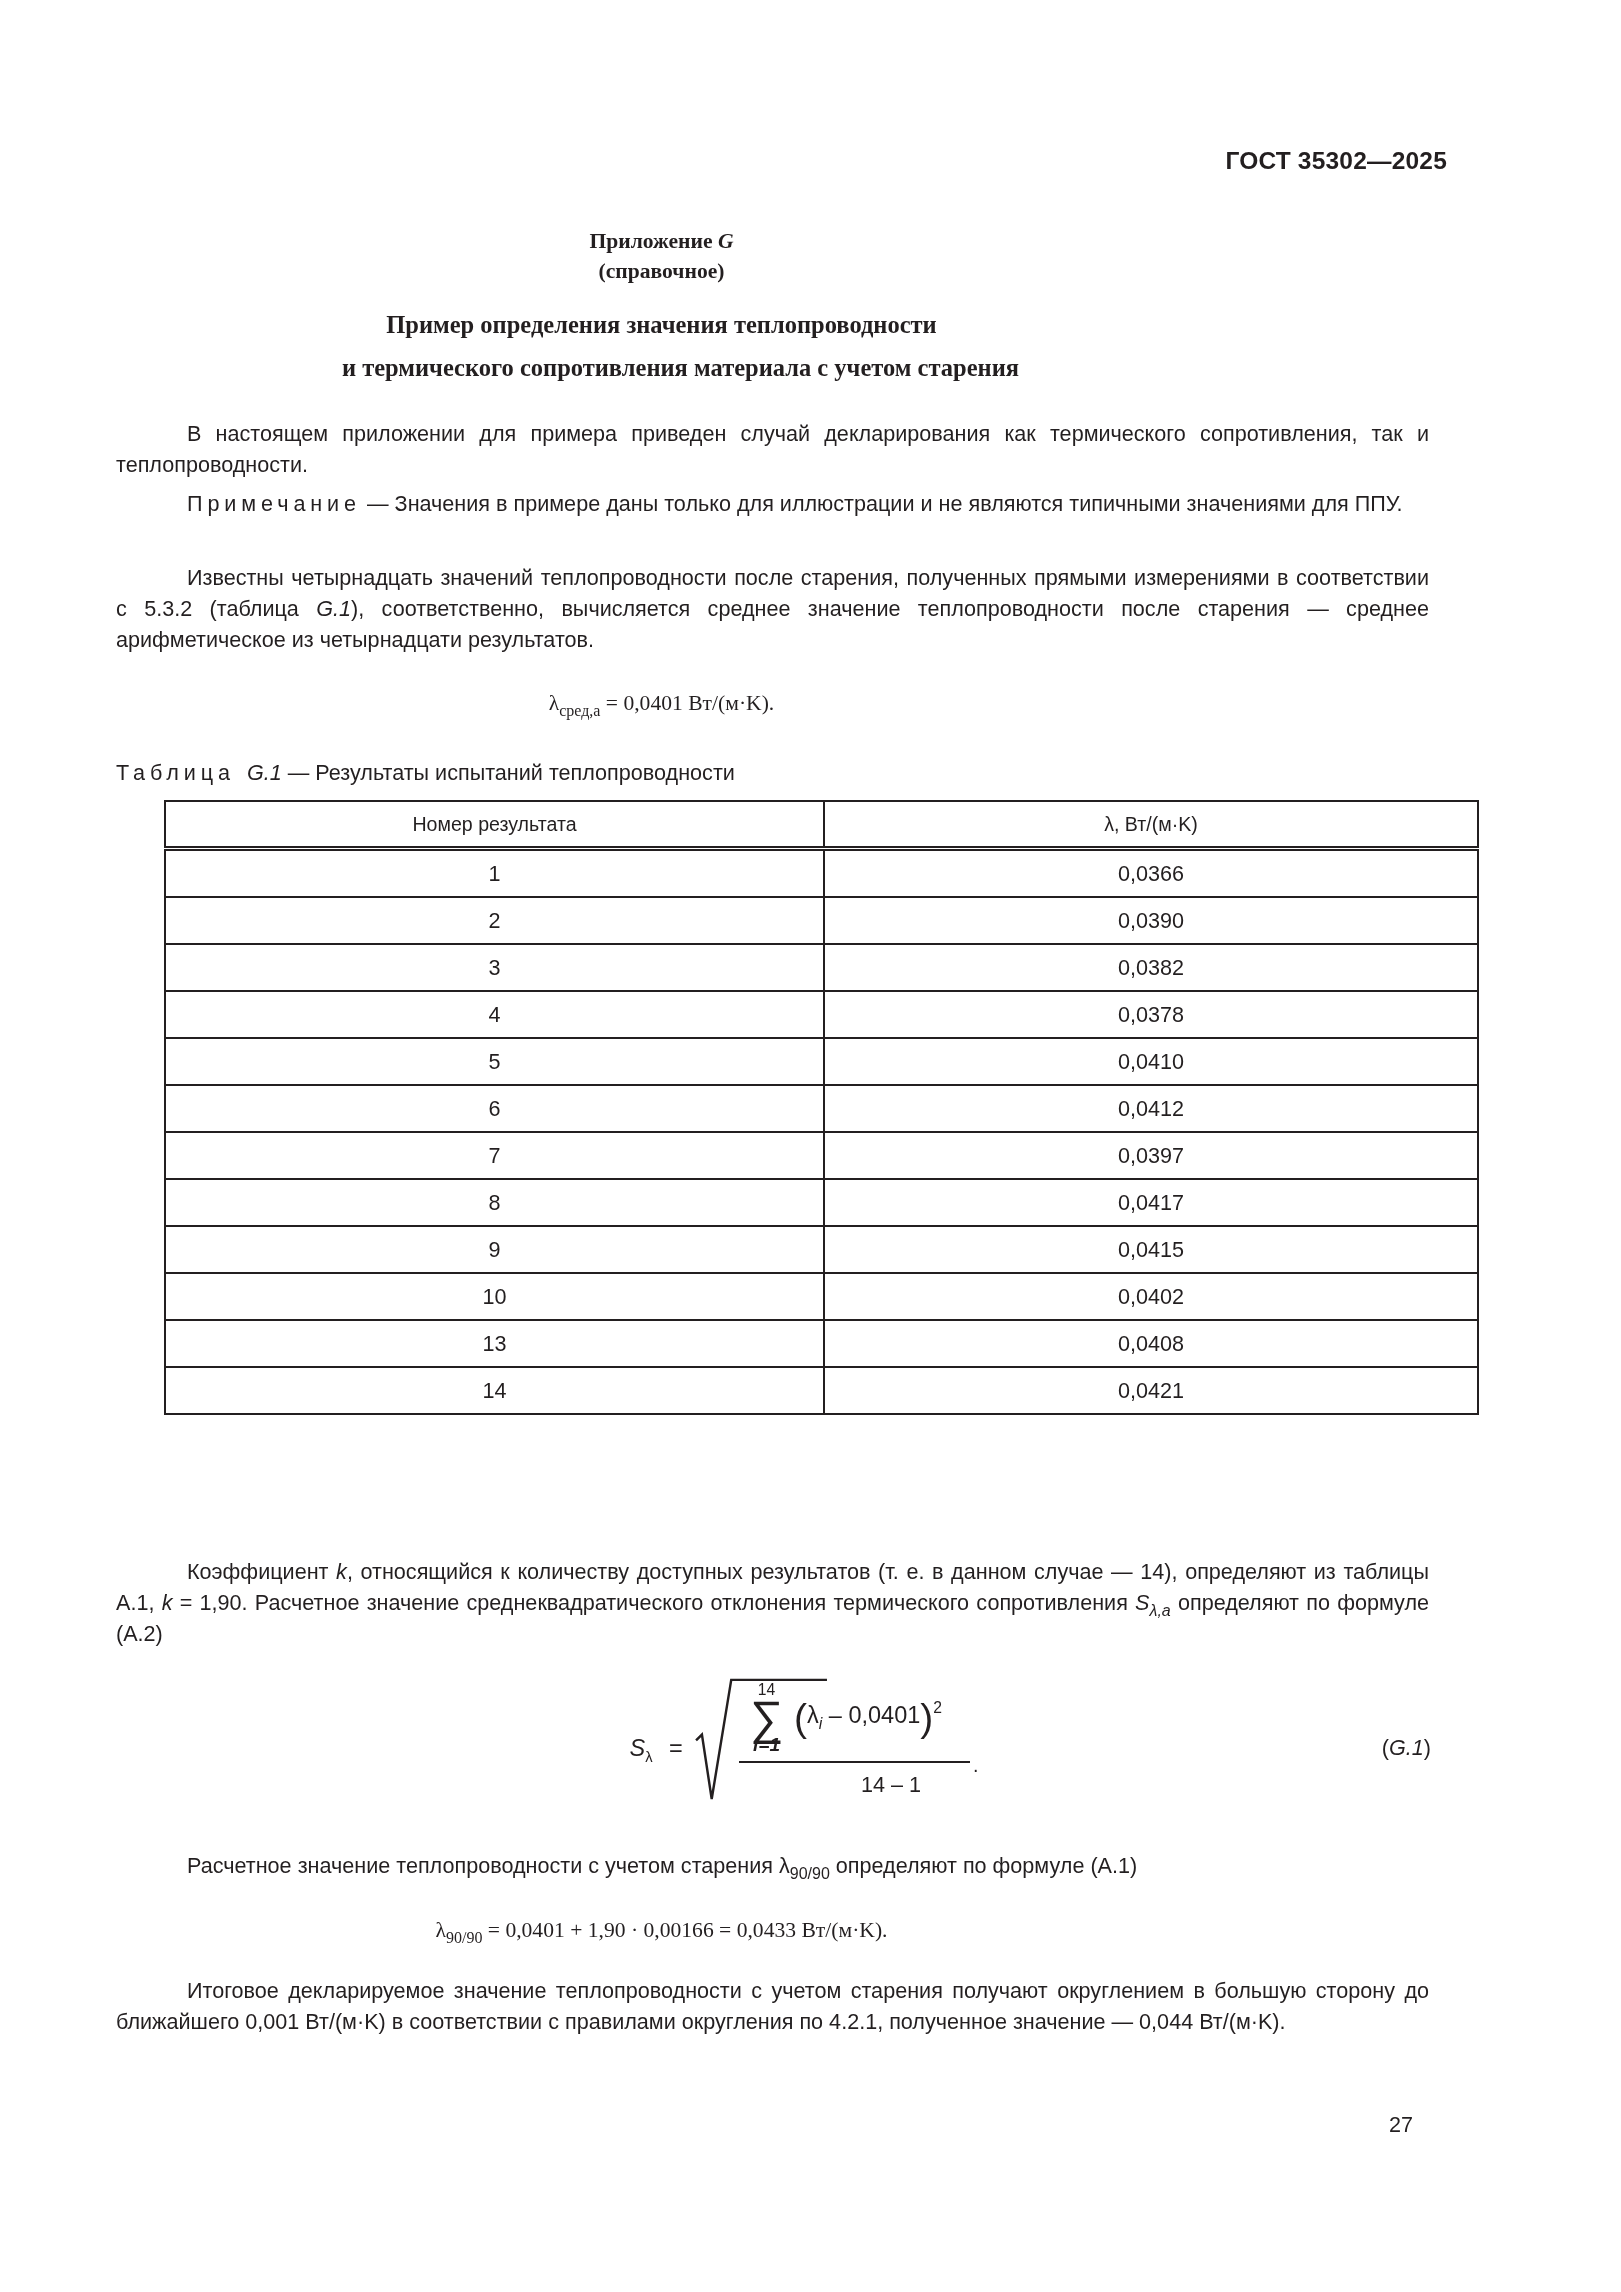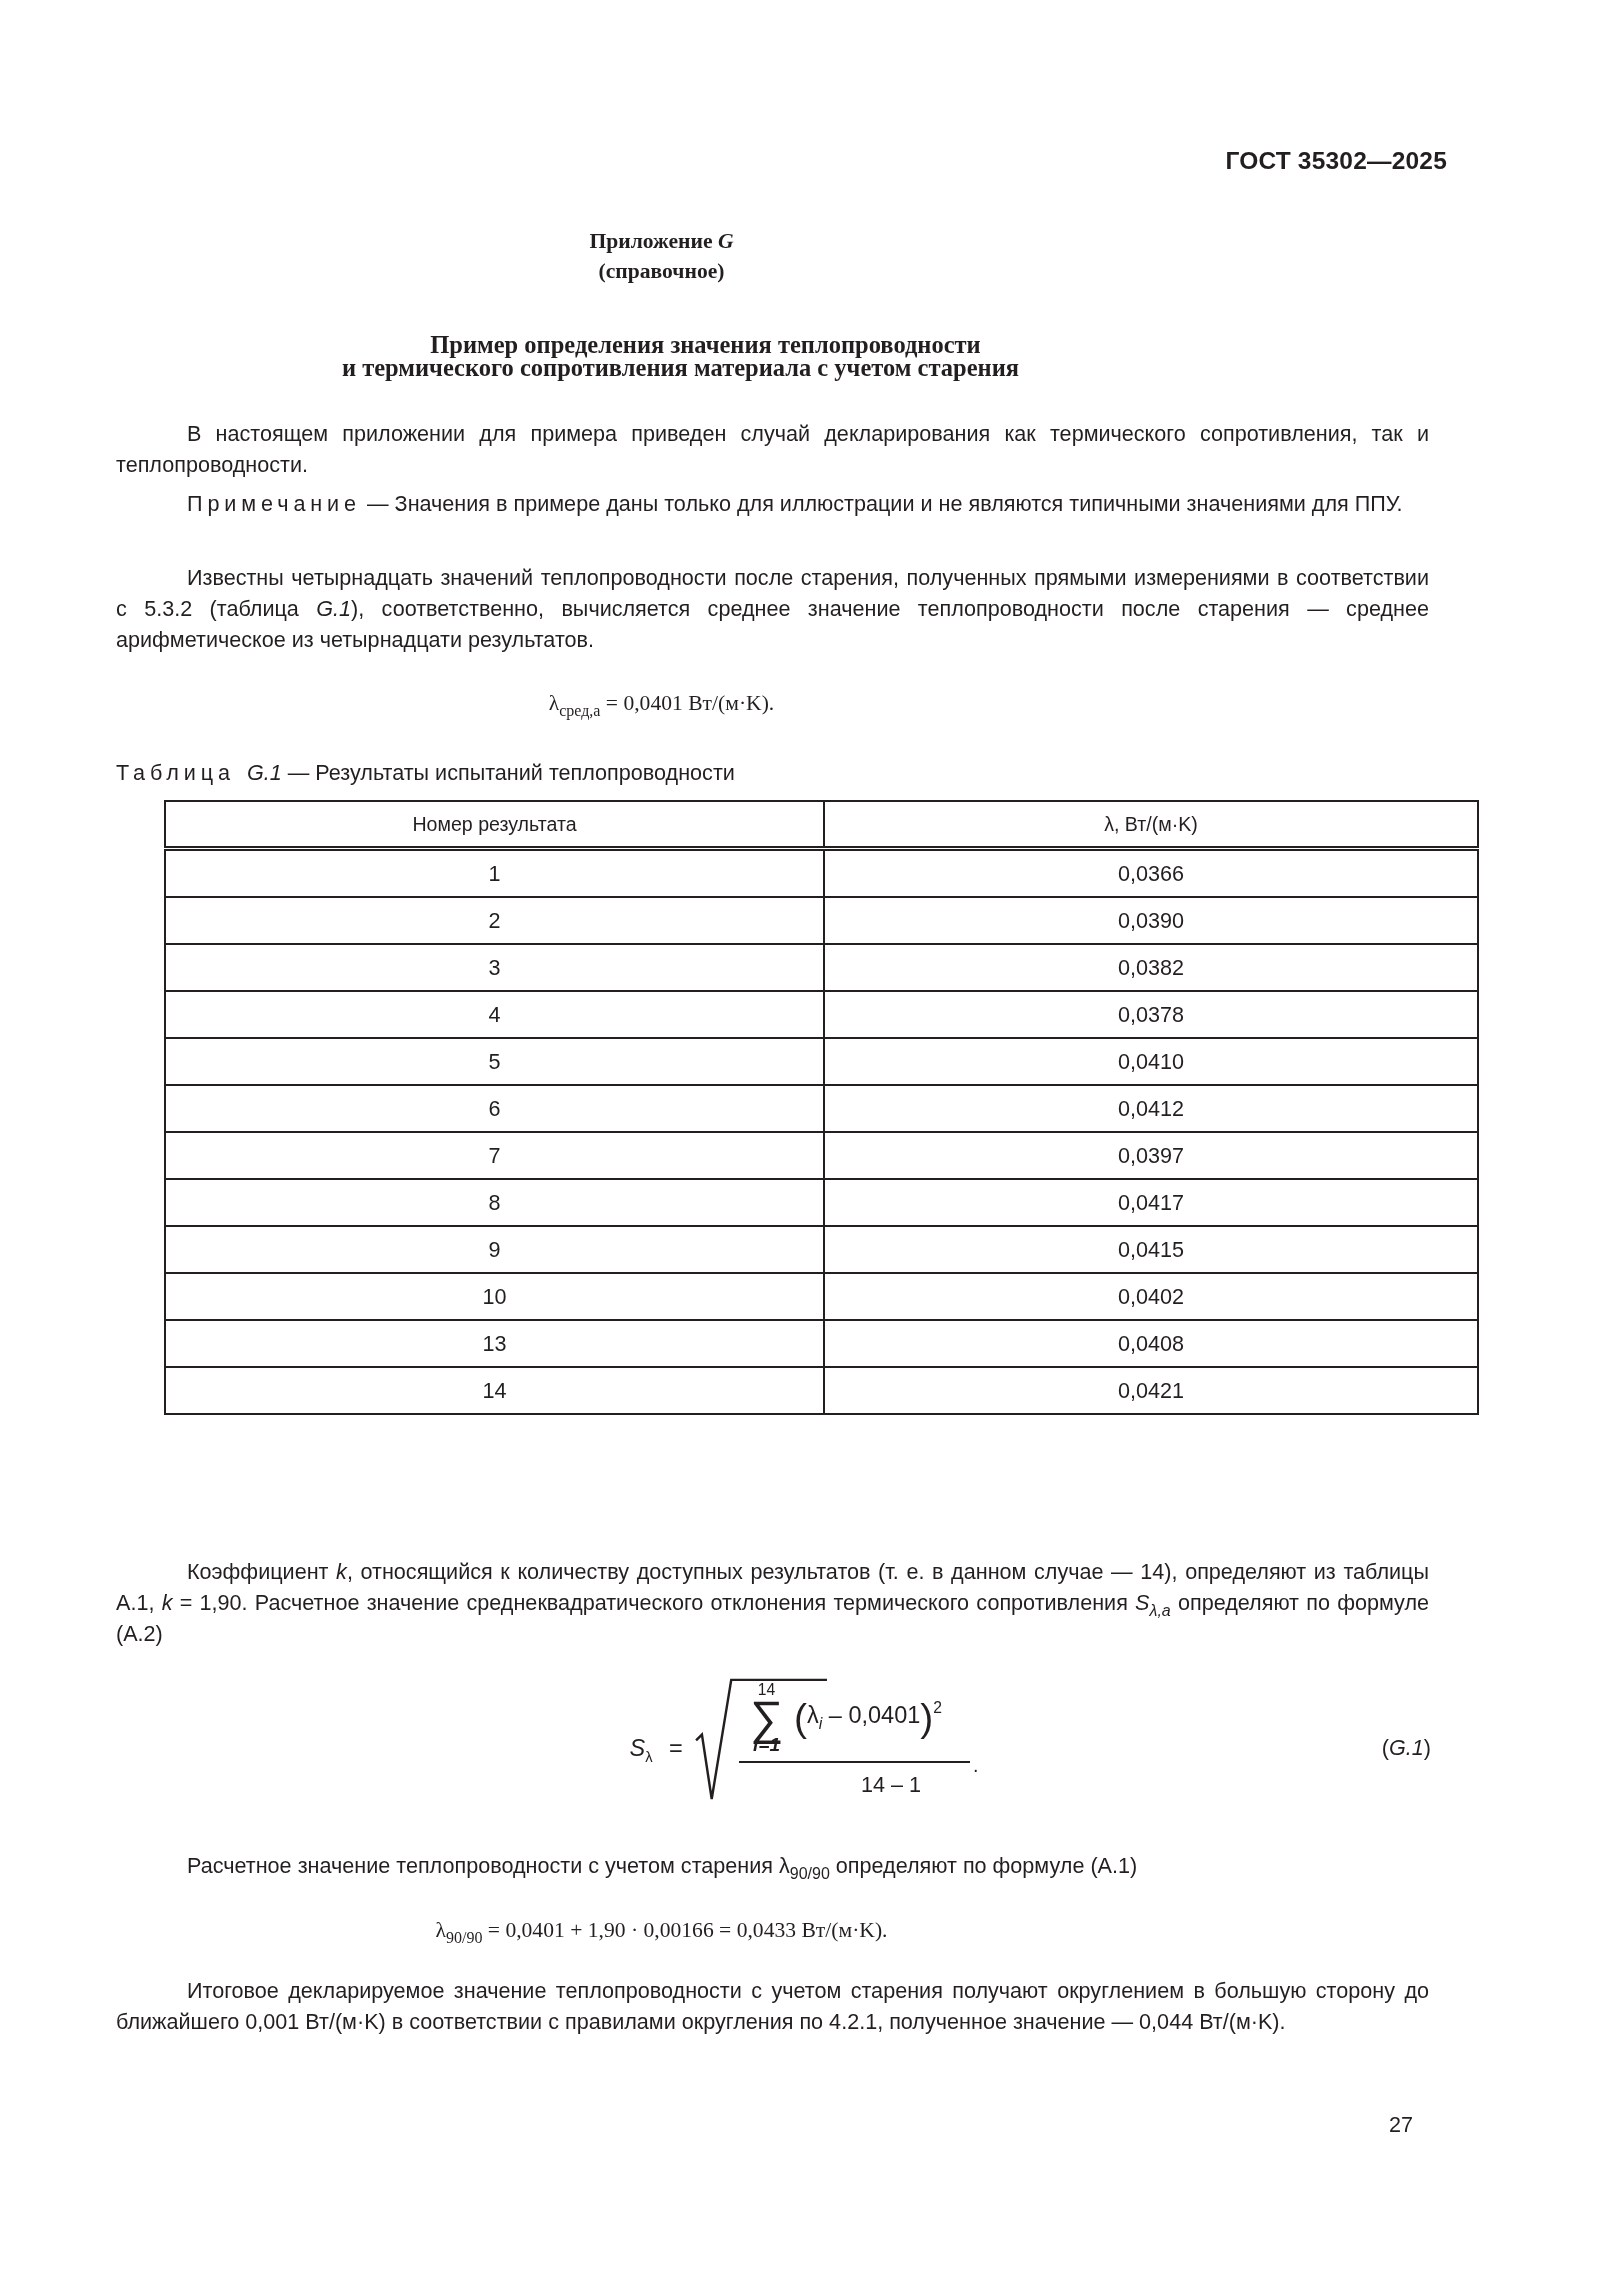--- a/index.html
+++ b/index.html
@@ -61,21 +61,21 @@
   .page-num { right: 208px; top: 2112px; font-size: 21.6px; }
 </style>
 </head>
 <body>
 
 <div class="abs doc-code">ГОСТ 35302—2025</div>
 
 <div class="abs center-block app-title"><span>Приложение </span><span class="it">G</span></div>
 <div class="abs center-block app-sub">(справочное)</div>
 
-<div class="abs center-block heading" style="top:327px;padding-left:44px;">Пример определения значения теплопроводности</div>
+<div class="abs center-block heading" style="top:307px;">Пример определения значения теплопроводности</div>
 <div class="abs center-block heading" style="top:350px;padding-left:19px;">и термического сопротивления материала с учетом старения</div>
 
 <div class="abs para" style="top:418px;"><span class="indent"></span><span>В настоящем приложении для примера приведен случай декларирования как термического сопротивления, так и теплопроводности.</span></div>
 
 <div class="abs para" style="top:488px;"><span class="indent"></span><span class="spaced">Примечание</span><span> — Значения в примере даны только для иллюстрации и не являются типичными значениями для ППУ.</span></div>
 
 <div class="abs para" style="top:562px;"><span class="indent"></span><span>Известны четырнадцать значений теплопроводности после старения, полученных прямыми измерениями в соответствии с 5.3.2 (таблица </span><span class="it">G.1</span><span>), соответственно, вычисляется среднее значение теплопроводности после старения — среднее арифметическое из четырнадцати результатов.</span></div>
 
 <div class="abs center-block formula" style="top:688px;"><span>λ</span><sub>сред,a</sub><span> = 0,0401 Вт/(м·K).</span></div>
 

